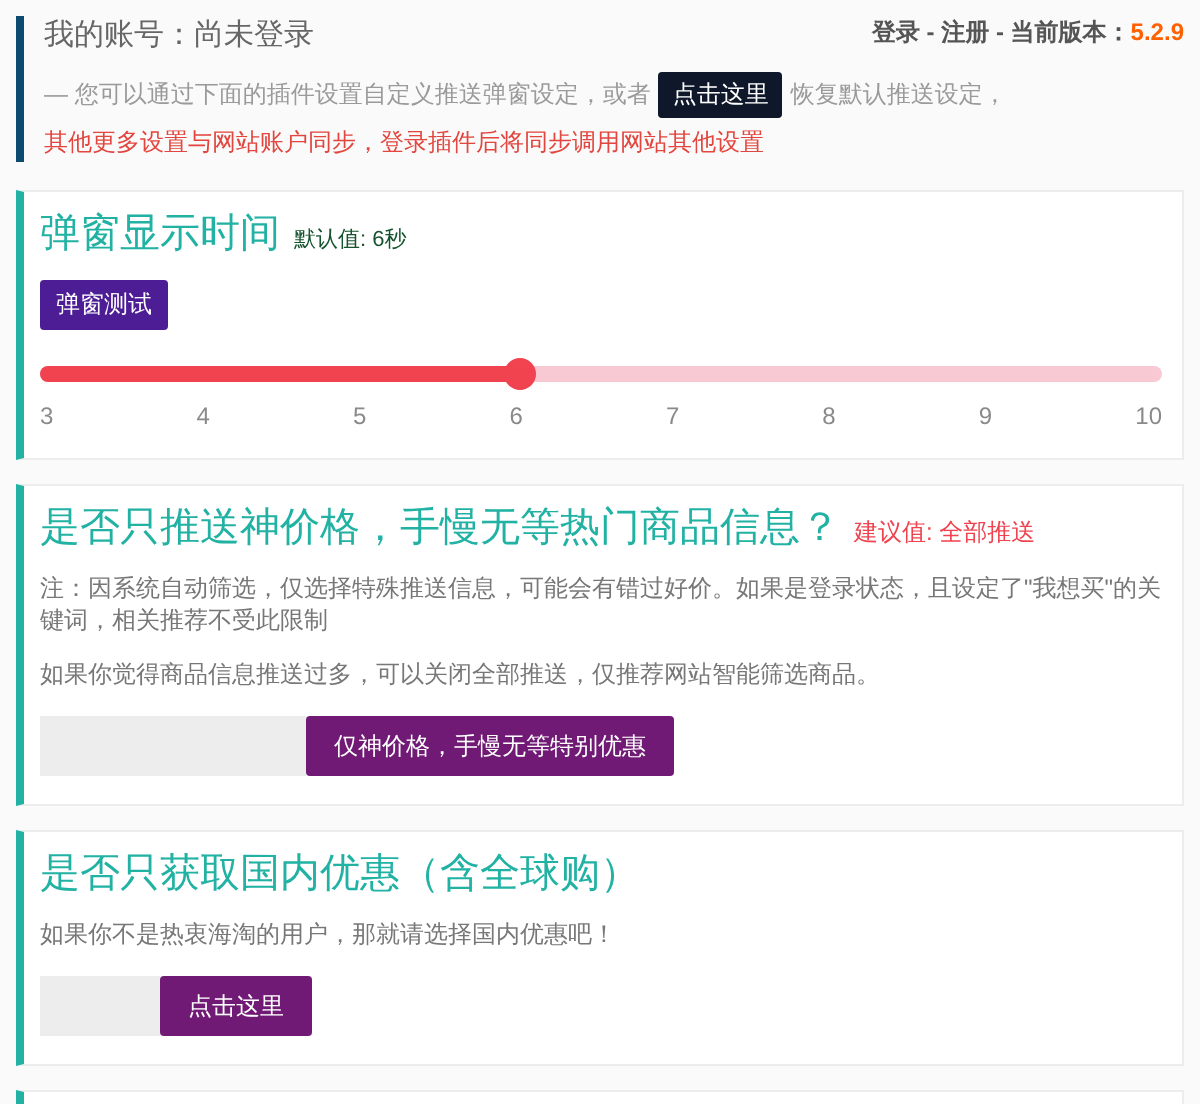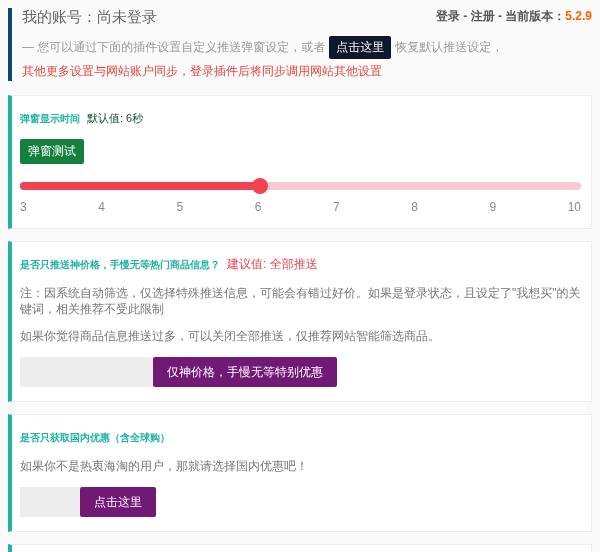--- a/index.html
+++ b/index.html
@@ -34,28 +34,28 @@
 
   
   .card {
     background:#fff;
     border:1px solid #ededed;
     border-left:4px solid #22b2a4;
     margin:0 8px 12px 8px;
     padding:12px 10px 14px 8px;
   }
   .card-title-row { line-height:18px; }
-  .card-title { color:#22b2a4; font-size:10px; font-weight:bold;text-align:center; }
+  .card-title { color:#22b2a4; font-size:20px; font-weight:normal;text-align:center; }
   .card-sub-gray { font-size:11px; color:#14532d; margin-left:7px; }
   .card-sub-red { font-size:12px; color:#f0434f; margin-left:7px; }
   .card p.desc { font-size:12px; color:#777; margin-top:11px; line-height:16px; }
 
   
   .btn-red-sm {
-    display:inline-block; background:#15803d; color:#fff; font-size:12px;
+    display:inline-block; background:#4c1d95; color:#fff; font-size:12px;
     padding:4px 8px; border-radius:2px; margin-top:11px; cursor:pointer; border:none;
     font-family:inherit;
   }
   .slider-wrap { position:relative; margin-top:14px; height:16px; }
   .slider-track {
     position:absolute; left:0; right:0; top:4px; height:8px;
     background:#f9c9d3; border-radius:4px;
   }
   .slider-fill {
     position:absolute; left:0; top:4px; height:8px;

